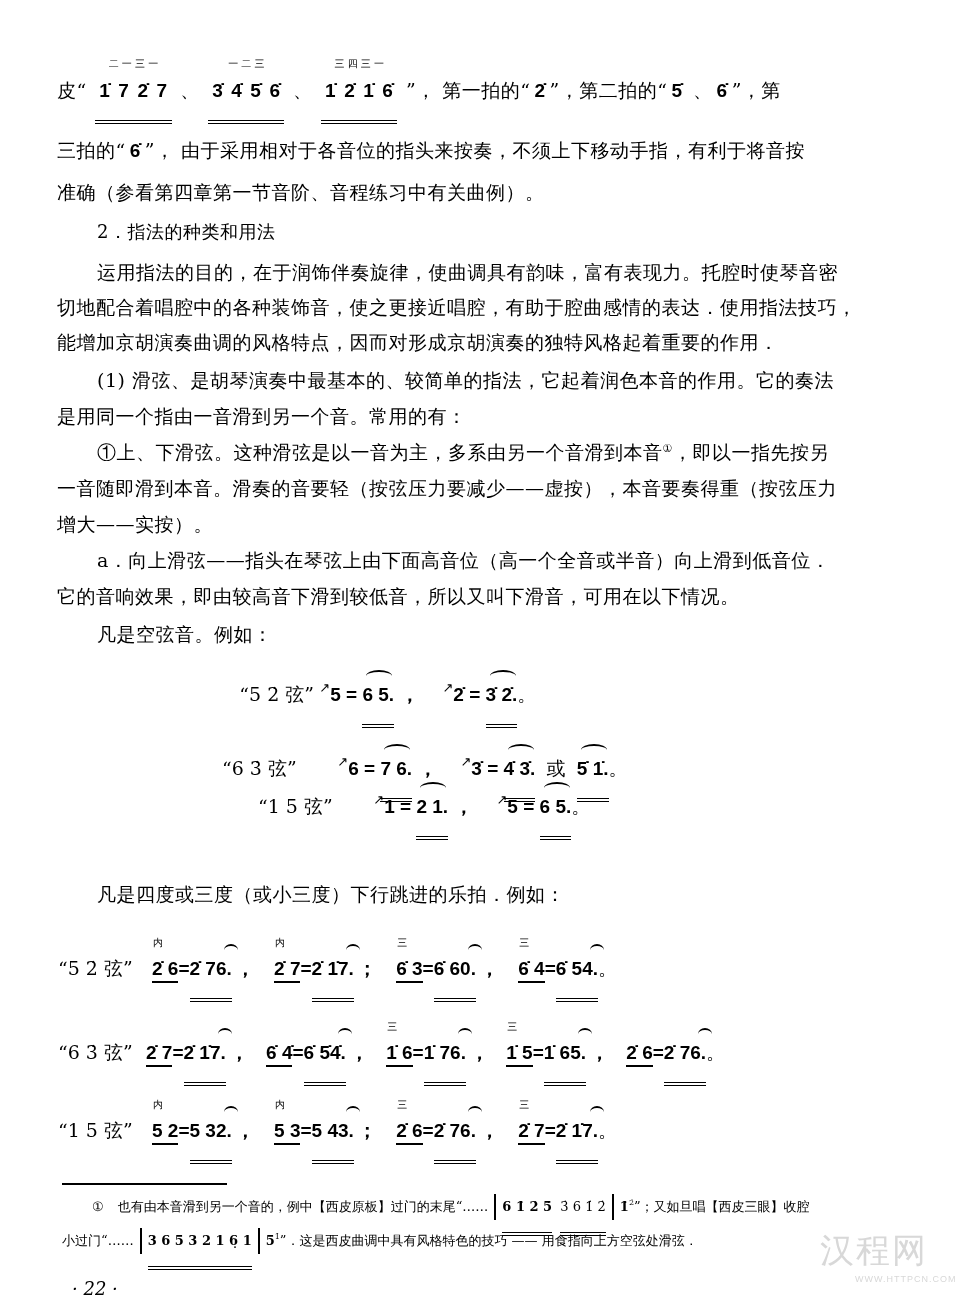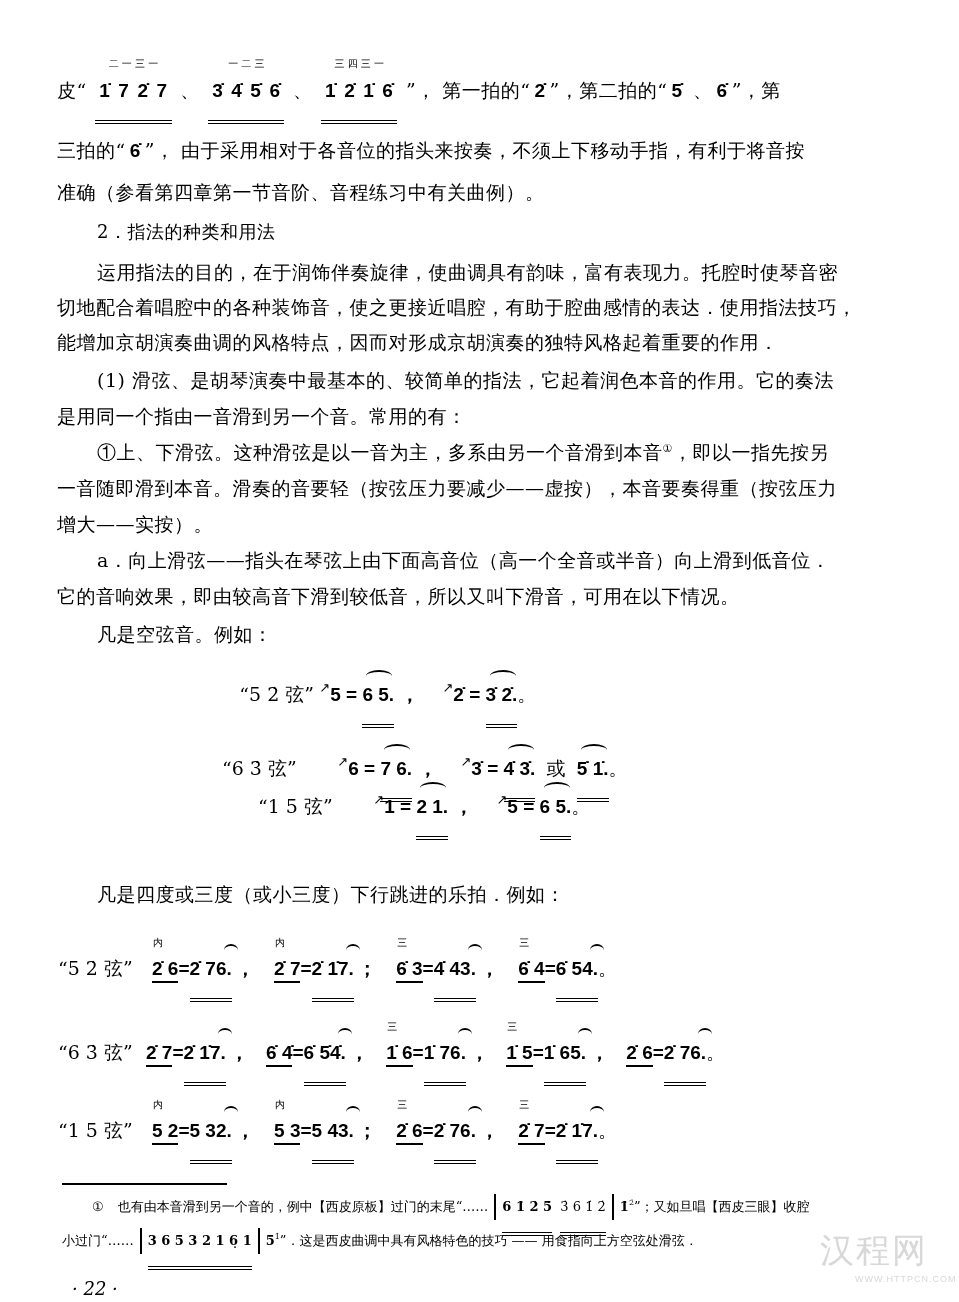--- a/index.html
+++ b/index.html
@@ -89,21 +89,21 @@
   <span class="arrow">↗</span><span>1</span> = <span class="grp underline2"><span class="slur" style="left:4px;width:26px;"></span><span>2  1.</span></span><span style="margin:0 18px 0 6px;">，</span>
   <span class="arrow">↗</span><span>5</span> = <span class="grp underline2"><span class="slur" style="left:4px;width:26px;"></span><span>6  5.</span></span><span class="cn">。</span>
 </div>
 
 <div class="line indent" style="top:882px;">凡是四度或三度（或小三度）下行跳进的乐拍．例如：</div>
 
 <div class="ex-row" style="left:58px;top:956px;">
   <span class="cn" style="margin-right:14px;">“5 2̇ 弦”</span>
   <span class="grp underline1"><span class="finger cn" style="left:6px;">内</span><span>2̇ 6</span></span>=<span class="grp underline2"><span class="slur" style="left:34px;width:14px;"></span><span>2̇  76.</span></span><span style="margin:0 14px 0 4px;">，</span>
   <span class="grp underline1"><span class="finger cn" style="left:6px;">内</span><span>2̇ 7</span></span>=<span class="grp underline2"><span class="slur" style="left:34px;width:14px;"></span><span>2̇  1̇7.</span></span><span style="margin:0 14px 0 4px;">；</span>
-  <span class="grp underline1"><span class="finger cn" style="left:6px;">三</span><span>6̇ 3</span></span>=<span class="grp underline2"><span class="slur" style="left:34px;width:14px;"></span><span>4̇  43.</span></span><span style="margin:0 14px 0 4px;">，</span>
+  <span class="grp underline1"><span class="finger cn" style="left:6px;">三</span><span>6̇ 3</span></span>=<span class="grp underline2"><span class="slur" style="left:34px;width:14px;"></span><span>6̇  60.</span></span><span style="margin:0 14px 0 4px;">，</span>
   <span class="grp underline1"><span class="finger cn" style="left:6px;">三</span><span>6̇ 4</span></span>=<span class="grp underline2"><span class="slur" style="left:34px;width:14px;"></span><span>6̇  54.</span></span><span class="cn">。</span>
 </div>
 
 <div class="ex-row" style="left:58px;top:1040px;">
   <span class="cn" style="margin-right:8px;">“6 3̇ 弦”</span>
   <span class="grp underline1"><span class="finger cn" style="left:6px;"></span><span>2̇ 7</span></span>=<span class="grp underline2"><span class="slur" style="left:34px;width:14px;"></span><span>2̇  1̇7.</span></span><span style="margin:0 12px 0 4px;">，</span>
   <span class="grp underline1"><span class="finger cn" style="left:6px;"></span><span>6̇ 4̇</span></span>=<span class="grp underline2"><span class="slur" style="left:34px;width:14px;"></span><span>6̇  5̇4̇.</span></span><span style="margin:0 12px 0 4px;">，</span>
   <span class="grp underline1"><span class="finger cn" style="left:6px;">三</span><span>1̇ 6</span></span>=<span class="grp underline2"><span class="slur" style="left:34px;width:14px;"></span><span>1̇  76.</span></span><span style="margin:0 12px 0 4px;">，</span>
   <span class="grp underline1"><span class="finger cn" style="left:6px;">三</span><span>1̇ 5</span></span>=<span class="grp underline2"><span class="slur" style="left:34px;width:14px;"></span><span>1̇  65.</span></span><span style="margin:0 12px 0 4px;">，</span>
   <span class="grp underline1"><span class="finger cn" style="left:6px;"></span><span>2̇ 6</span></span>=<span class="grp underline2"><span class="slur" style="left:34px;width:14px;"></span><span>2̇  76.</span></span><span class="cn">。</span>

